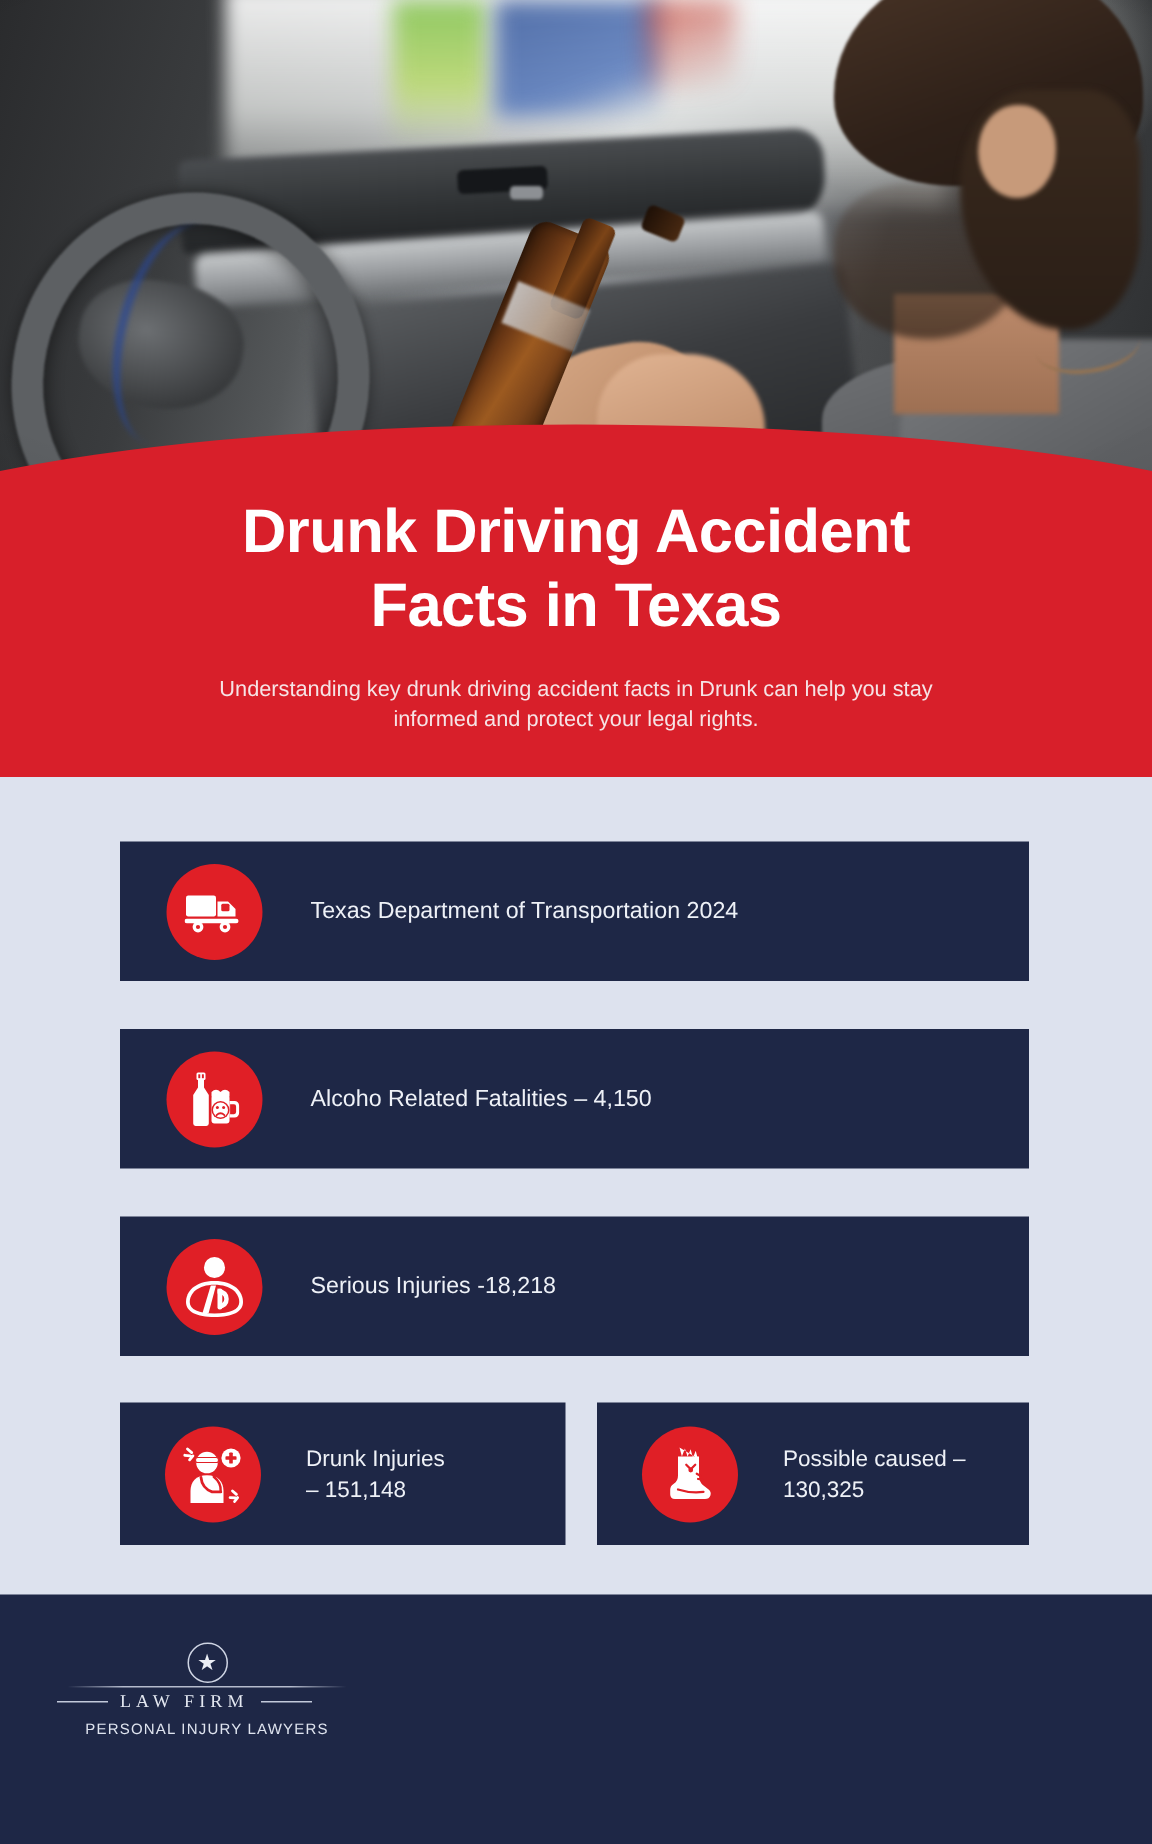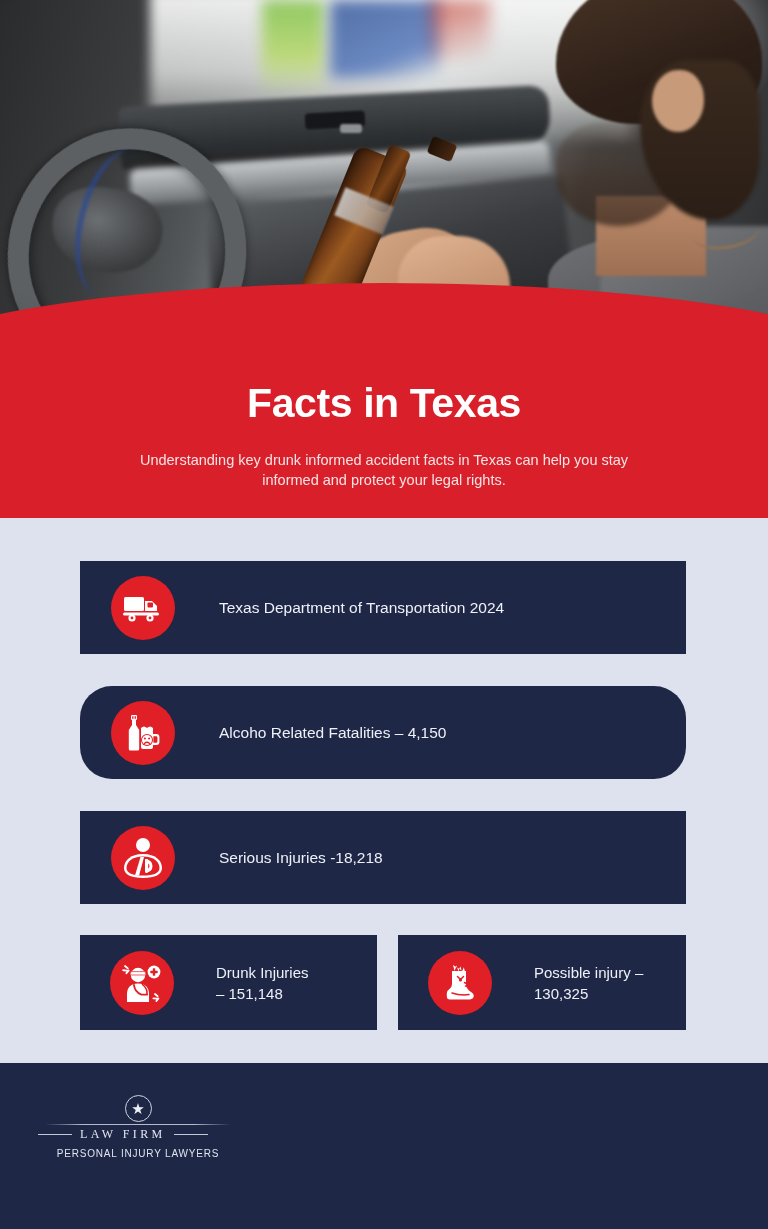--- a/index.html
+++ b/index.html
@@ -337,28 +337,27 @@
     left: 0; top: 518px;
     width: 768px;
     height: 545px;
     background: #dde2ee;
   }
   .fact-card {
     position: absolute;
     background: #1e2746;
     display: flex;
     align-items: center;
-    gap: 12px;
   }
   .card-wide { left: 80px; width: 606px; height: 93px; }
   .card-half-left { left: 80px; width: 297px; height: 95px; }
   .card-half-right { left: 398px; width: 288px; height: 95px; }
 
   .row1 { top: 43px; }
-  .row2 { top: 168px; border-radius: 32px; }
+  .row2 { top: 168px; }
   .row3 { top: 293px; }
   .row4 { top: 417px; }
 
   .icon-badge {
     width: 64px;
     height: 64px;
     min-width: 64px;
     border-radius: 50%;
     background: #e01f26;
     margin-left: 31px;
@@ -502,24 +501,24 @@
     <div class="photo-vignette"></div>
   </div>
 
   <div class="red-band">
     <div class="red-shape"></div>
     <div class="red-fill"></div>
   </div>
 
   <div class="header-content">
     <h1 class="poster-title">
-      <br>
+      <span>Drunk Driving Accident</span><br>
       <span>Facts in Texas</span>
     </h1>
-    <p class="poster-subtitle">Understanding key drunk informed accident facts in Texas can help you stay informed and protect your legal rights.</p>
+    <p class="poster-subtitle">Understanding key drunk driving accident facts in Drunk can help you stay informed and protect your legal rights.</p>
   </div>
 
   <div class="body-area">
 
     <div class="fact-card card-wide row1">
       <div class="icon-badge">
         <svg class="icon-svg" width="40" height="30" viewBox="0 0 40 30" aria-hidden="true">
           <rect x="1" y="4" width="20" height="14" rx="1.5" fill="#ffffff"></rect>
           <path d="M22 8 h7 l5 5 v5 h-12 z" fill="#ffffff"></path>
           <rect x="24.5" y="9.5" width="5.5" height="5" rx="1" fill="#e01f26"></rect>
@@ -596,21 +595,21 @@
         <svg class="icon-svg" width="38" height="40" viewBox="0 0 38 40" aria-hidden="true">
           <path d="M12 2 l1.6 6 l2 -5.4 l1.8 5.6 l2 -5 l1.6 5.6 l1.8 -4.6 l1.4 5.2 z" fill="#ffffff"></path>
           <path d="M11 8 h14 v13 q0 4 3 6.4 l3.4 2.6 q2 1.6 1.2 4 q-0.8 2.4 -3.6 2.4 h-20 q-3.2 0 -3.2 -3.2 v-3 q0 -2.6 2.4 -4 q2.8 -1.8 2.8 -5.6 z" fill="#ffffff"></path>
           <path d="M11 30 q8 2.6 17 1.6" stroke="#e01f26" stroke-width="1.5" fill="none" stroke-linecap="round"></path>
           <circle cx="19.5" cy="17" r="1.6" fill="#e01f26"></circle>
           <path d="M16.5 13.5 l3 3 M22.5 13.5 l-3 3" stroke="#e01f26" stroke-width="1.5" stroke-linecap="round"></path>
           <path d="M23.5 19.5 l2.4 1.4 M24.4 23 l2.6 0.2" stroke="#e01f26" stroke-width="1.5" stroke-linecap="round"></path>
         </svg>
       </div>
       <div class="fact-label">
-        <span>Possible injury –</span><br>
+        <span>Possible caused –</span><br>
         <span>130,325</span>
       </div>
     </div>
 
   </div>
 
   <div class="footer">
 
     <div class="logo-wrap">
       <div class="logo-star-circle">

